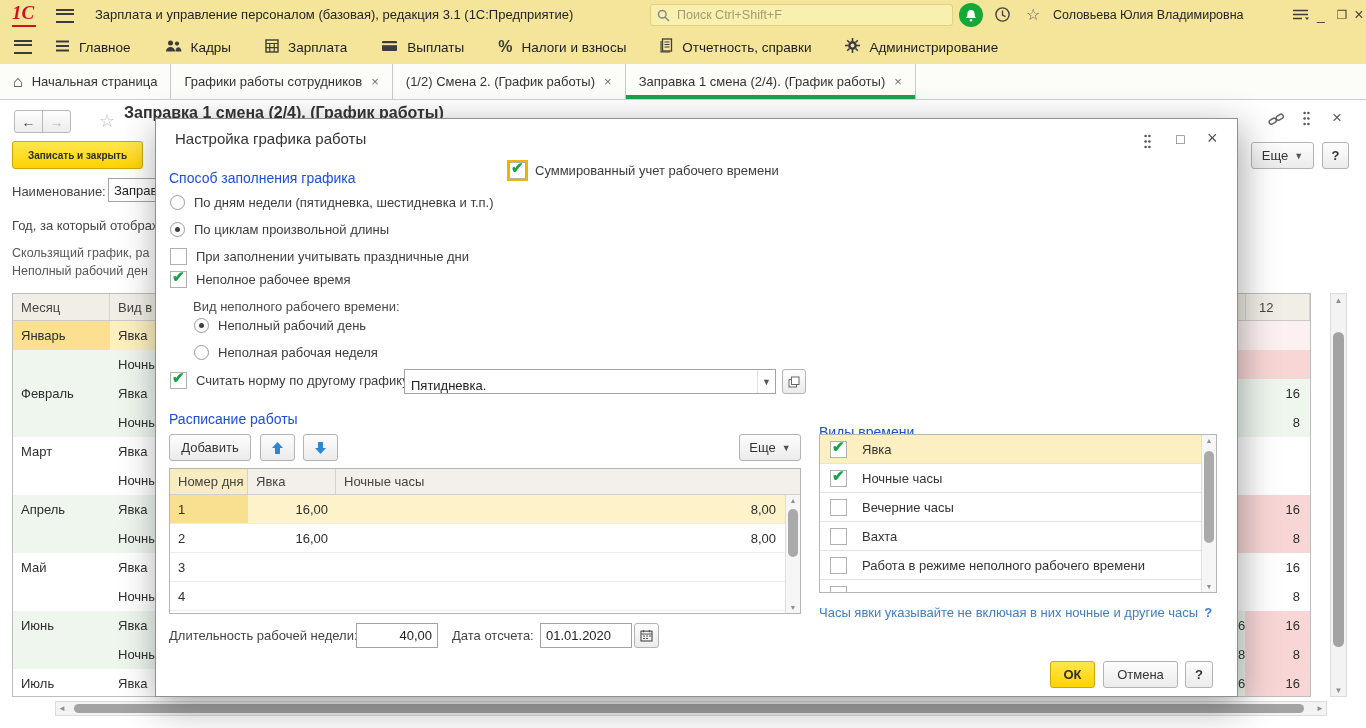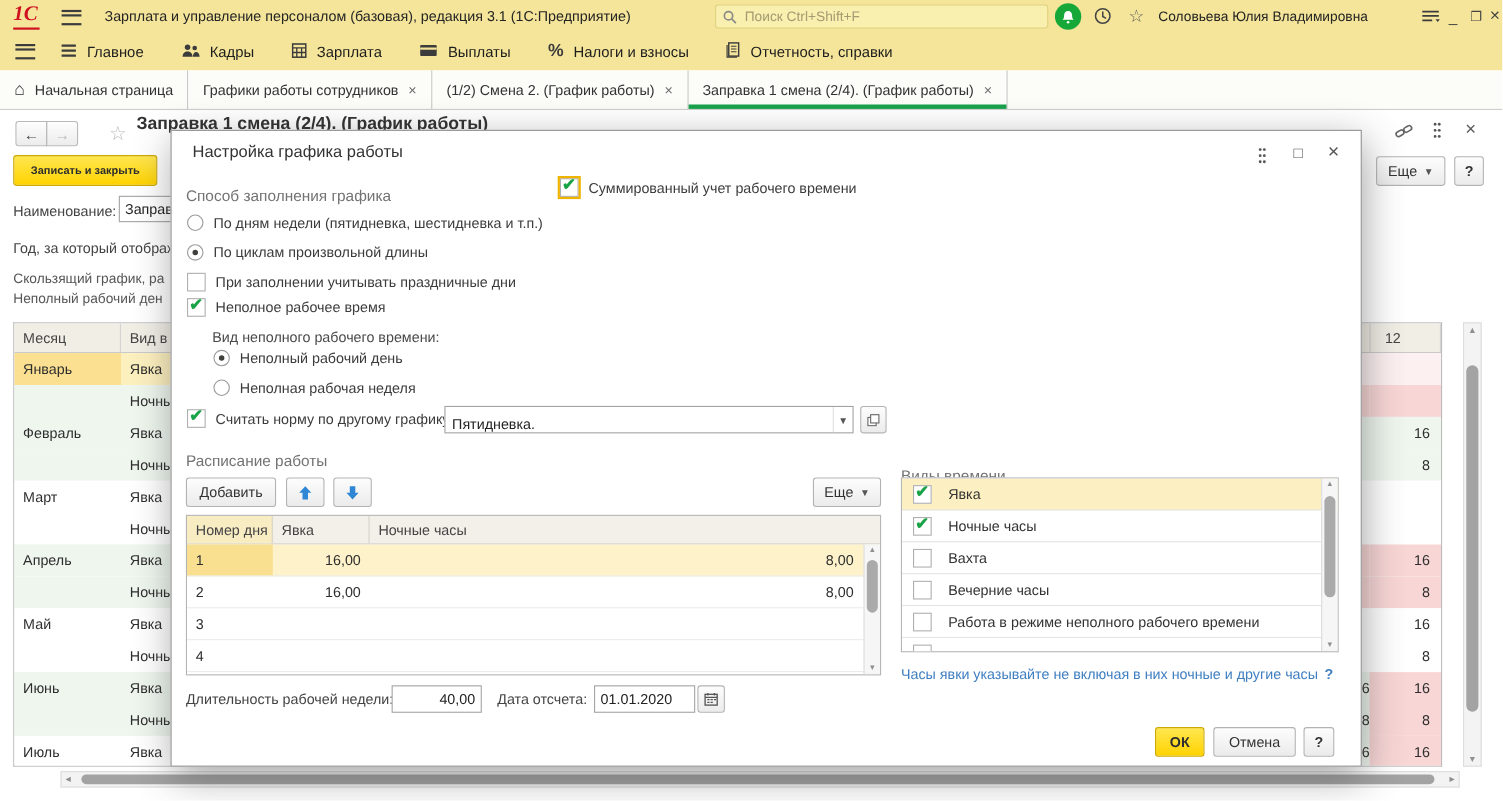--- a/index.html
+++ b/index.html
@@ -78,21 +78,21 @@
   .hsb{position:absolute;left:55px;top:701px;width:1272px;height:15px;background:#f3f3f3;border:1px solid #dcdcdc;box-sizing:border-box}
   .hsb .ar{position:absolute;top:0;bottom:0;width:12px;display:flex;align-items:center;justify-content:center;font-size:8px;color:#8f8f8f}
   .hsb .thumb{position:absolute;top:2px;bottom:2px;left:18px;right:22px;background:#a3a3a3;border-radius:6px}
 
   
   .dlg{position:absolute;left:155px;top:118px;width:1083px;height:579px;background:#fff;border:1px solid #8f8f8f;
        box-shadow:3px 10px 34px rgba(50,50,50,.45);z-index:10;box-sizing:border-box}
   .dlg *{box-sizing:border-box}
   .dlg-title{position:absolute;left:19px;top:11px;font-size:15px;font-weight:400;color:#333}
   .dlgico{position:absolute;color:#555}
-  .grn{position:absolute;font-size:14px;color:#737373;white-space:nowrap}
+  .grn{position:absolute;font-size:14px;color:#1d4ed8;white-space:nowrap}
   .row{position:absolute;display:flex;align-items:center;gap:9px;font-size:13px;color:#3c3c3c;white-space:nowrap}
   .cb{width:17px;height:17px;border:1px solid #b0b0b0;background:#fff;position:relative;flex:0 0 auto}
   .cb .mark{display:none;position:absolute;left:1px;top:-4px;font-size:15px;font-weight:700;color:#18a346}
   .cb.on .mark{display:block}
   .cb.focus{outline:2px solid #efb400}
   .rb{width:15px;height:15px;border:1px solid #9b9b9b;border-radius:50%;background:#fff;position:relative;flex:0 0 auto}
   .rb.on:after{content:"";position:absolute;left:4px;top:4px;width:5px;height:5px;border-radius:50%;background:#40403c}
   .combo{position:absolute;left:248px;top:250px;width:372px;height:25px;border:1px solid #a3a3a3;display:flex;align-items:flex-end;background:#fff}
   .combo .val{padding-left:6px;font-size:13px;color:#222;flex:1}
   .combo .arr{width:18px;display:flex;align-items:center;justify-content:center;font-size:9px;color:#555;border-left:1px solid #e0e0e0;height:100%}
@@ -203,20 +203,35 @@
         <span>Налоги и взносы</span>
       </div>
       <div class="menu-item">
         <span><svg width="13" height="15" viewBox="0 0 13 15">
             <rect x="2.5" y="1" width="9" height="12" fill="none" stroke="#3c3c3c" stroke-width="1.3"></rect>
             <path d="M1 3v11h9" fill="none" stroke="#3c3c3c" stroke-width="1.1"></path>
             <path d="M4.5 4h5M4.5 6.5h5M4.5 9h5" stroke="#3c3c3c" stroke-width="1"></path>
           </svg></span>
         <span>Отчетность, справки</span>
       </div>
+      <div class="menu-item">
+        <span><svg width="15" height="15" viewBox="0 0 15 15">
+            <rect x="6.7" y="0" width="1.6" height="3.2" fill="#3c3c3c" transform="rotate(0 7.5 7.5)"></rect>
+            <rect x="6.7" y="0" width="1.6" height="3.2" fill="#3c3c3c" transform="rotate(45 7.5 7.5)"></rect>
+            <rect x="6.7" y="0" width="1.6" height="3.2" fill="#3c3c3c" transform="rotate(90 7.5 7.5)"></rect>
+            <rect x="6.7" y="0" width="1.6" height="3.2" fill="#3c3c3c" transform="rotate(135 7.5 7.5)"></rect>
+            <rect x="6.7" y="0" width="1.6" height="3.2" fill="#3c3c3c" transform="rotate(180 7.5 7.5)"></rect>
+            <rect x="6.7" y="0" width="1.6" height="3.2" fill="#3c3c3c" transform="rotate(225 7.5 7.5)"></rect>
+            <rect x="6.7" y="0" width="1.6" height="3.2" fill="#3c3c3c" transform="rotate(270 7.5 7.5)"></rect>
+            <rect x="6.7" y="0" width="1.6" height="3.2" fill="#3c3c3c" transform="rotate(315 7.5 7.5)"></rect>
+            <circle cx="7.5" cy="7.5" r="4.4" fill="#3c3c3c"></circle>
+            <circle cx="7.5" cy="7.5" r="1.9" fill="#f5e59a"></circle>
+          </svg></span>
+        <span>Администрирование</span>
+      </div>
     </div>
 
   <div class="tabbar" id="tabbar">
       <div class="tab">
         <span><span class="home">⌂</span></span>
         <span>Начальная страница</span>
       </div>
       <div class="tab">
         <span>Графики работы сотрудников</span>
         <span class="x">×</span>
@@ -563,25 +578,25 @@
             <span class="lbl">Явка</span>
           </div>
           <div class="kr">
             <span class="cb on">
               <span class="mark">✔</span>
             </span>
             <span class="lbl">Ночные часы</span>
           </div>
           <div class="kr">
             <span class="cb"></span>
-            <span class="lbl">Вахта</span>
+            <span class="lbl">Вечерние часы</span>
           </div>
           <div class="kr">
             <span class="cb"></span>
-            <span class="lbl">Вечерние часы</span>
+            <span class="lbl">Вахта</span>
           </div>
           <div class="kr">
             <span class="cb"></span>
             <span class="lbl">Работа в режиме неполного рабочего времени</span>
           </div>
           <div class="kr">
             <span class="cb"></span>
             <span class="lbl"></span>
           </div>
         </div>

